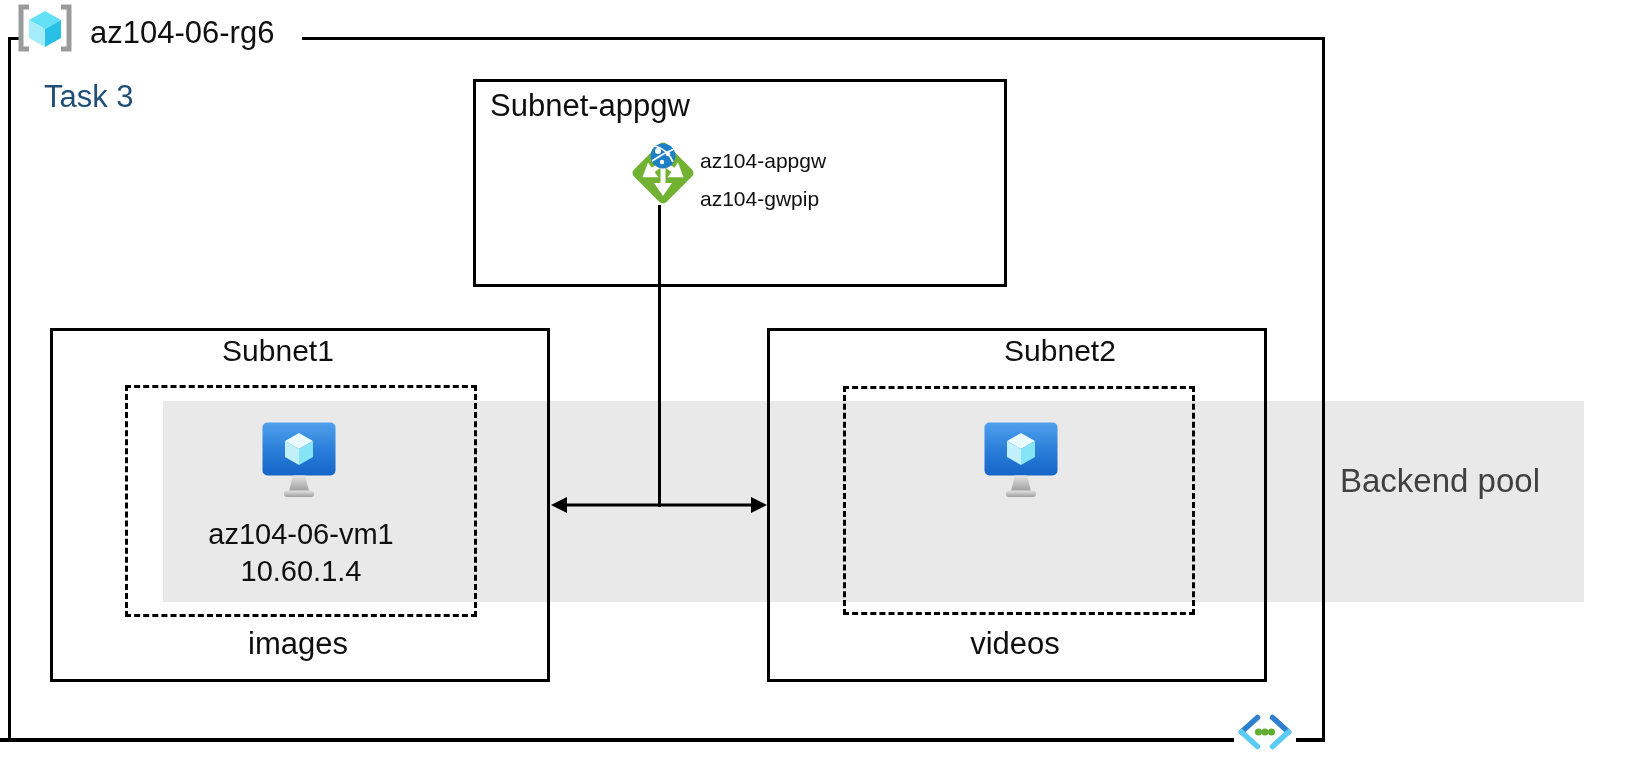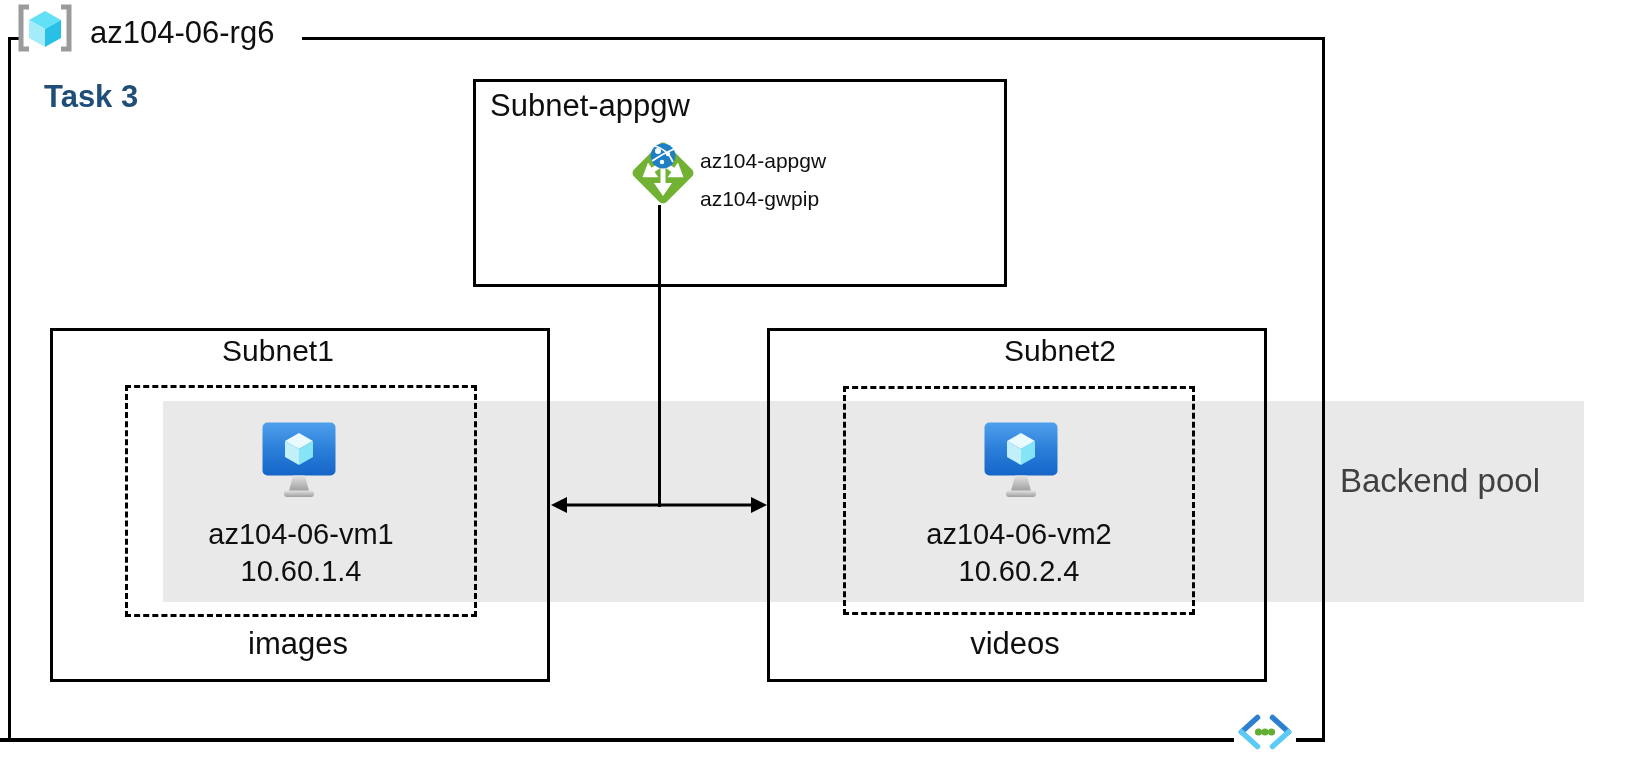--- a/index.html
+++ b/index.html
@@ -14,21 +14,21 @@
   
   .line{background:#000;}
   .rg-left{left:8px;top:37px;width:3px;height:704px;}
   .rg-right{left:1322px;top:37px;width:3px;height:704px;}
   .rg-top-stub{left:8px;top:37px;width:12px;height:3px;}
   .rg-top{left:302px;top:37px;width:1023px;height:3px;}
   .rg-bottom{left:0px;top:738px;width:1325px;height:4px;}
   
   .rg-icon{left:16px;top:4px;width:58px;height:48px;}
   .rg-label{left:90px;top:15px;font-size:31px;}
-  .task-label{left:44px;top:79px;font-size:31px;font-weight:bold;color:#1F4E79;}
+  .task-label{left:44px;top:79px;font-size:31px;font-weight:normal;color:#1F4E79;}
   
   .box{border:3px solid #000;background:transparent;box-sizing:border-box;}
   .appgw-box{left:473px;top:79px;width:534px;height:208px;}
   .appgw-title{left:490px;top:88px;font-size:31px;}
   .appgw-icon{left:627px;top:127px;width:72px;height:84px;}
   .appgw-names{left:700px;top:142px;font-size:21px;line-height:38px;}
   .subnet-box-1{left:50px;top:328px;width:500px;height:354px;}
   .subnet-box-2{left:767px;top:328px;width:500px;height:354px;}
   .subnet-title{top:334px;width:456px;text-align:center;font-size:30px;}
   .title-1{left:50px;} .title-2{left:801px;padding-left:31px;}
@@ -145,24 +145,20 @@
           <stop offset="1" stop-color="#9E9E9E"></stop>
       </linearGradient>
     </defs>
     <rect x="1.5" y="1.5" width="73" height="53" rx="5" fill="url(#vmGrad2)"></rect>
     <polygon points="38,12 52,20 38,28 24,20" fill="#E9FBFE"></polygon>
     <polygon points="38,28 24,20 24,36 38,44" fill="#C2F0FA"></polygon>
     <polygon points="38,28 52,20 52,36 38,44" fill="#86E4F7"></polygon>
     <polygon points="32,54.5 44,54.5 48,70 28,70" fill="url(#standGrad2)"></polygon>
     <rect x="23" y="69.5" width="30" height="6.5" rx="3" fill="url(#standGrad2)"></rect>
   </svg>
-  <div class="abs vm-text vm-text-2">
-    <div>az104-06-vm2</div>
-    <div>10.60.2.4</div>
-  </div>
   <div class="abs app-label app-label-2">videos</div>
 
   <svg class="abs code-icon" viewBox="0 0 62 43">
     <rect x="0" y="0" width="62" height="43" fill="#ffffff"></rect>
     <path d="M23.5 6.5 L7.5 21" stroke="#2E7FD0" stroke-width="5.5" stroke-linecap="round" fill="none"></path>
     <path d="M7.5 21 L23.5 35.5" stroke="#5BCBF5" stroke-width="5.5" stroke-linecap="round" fill="none"></path>
     <path d="M38.5 6.5 L54.5 21" stroke="#2E7FD0" stroke-width="5.5" stroke-linecap="round" fill="none"></path>
     <path d="M54.5 21 L38.5 35.5" stroke="#5BCBF5" stroke-width="5.5" stroke-linecap="round" fill="none"></path>
     <circle cx="24.5" cy="21" r="3.6" fill="#61AE33"></circle>
     <circle cx="31" cy="21" r="3.6" fill="#61AE33"></circle>

